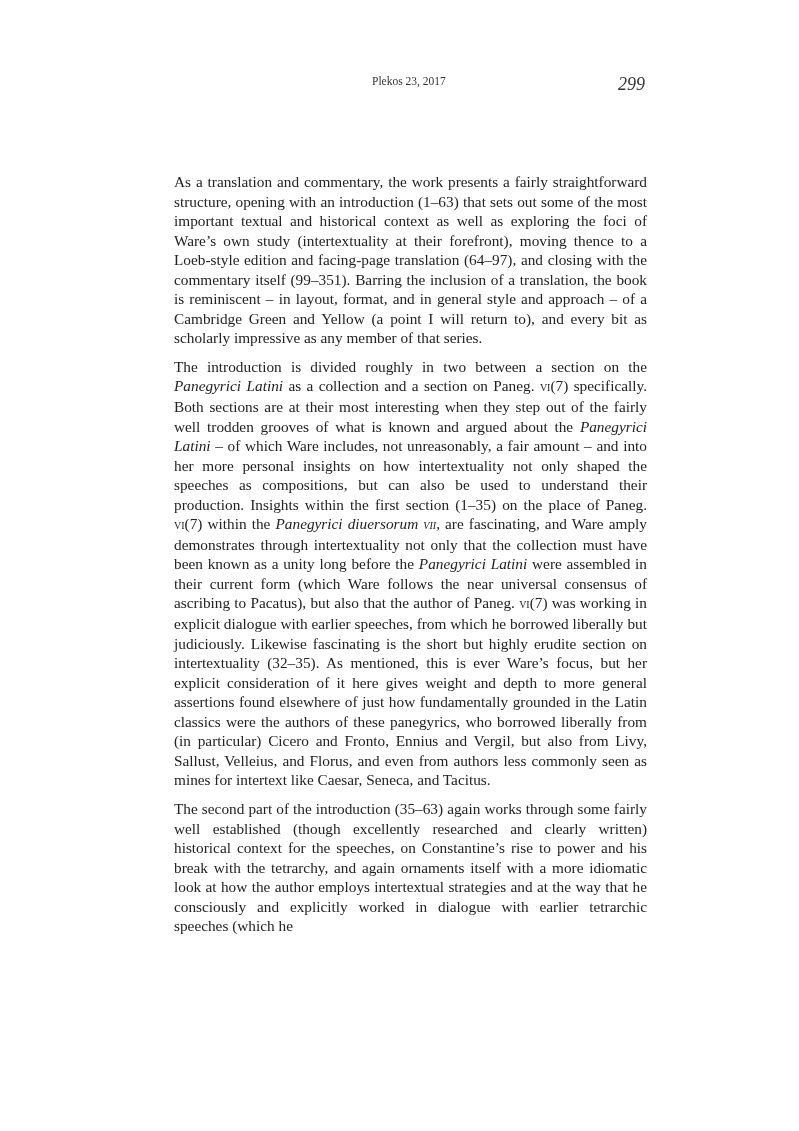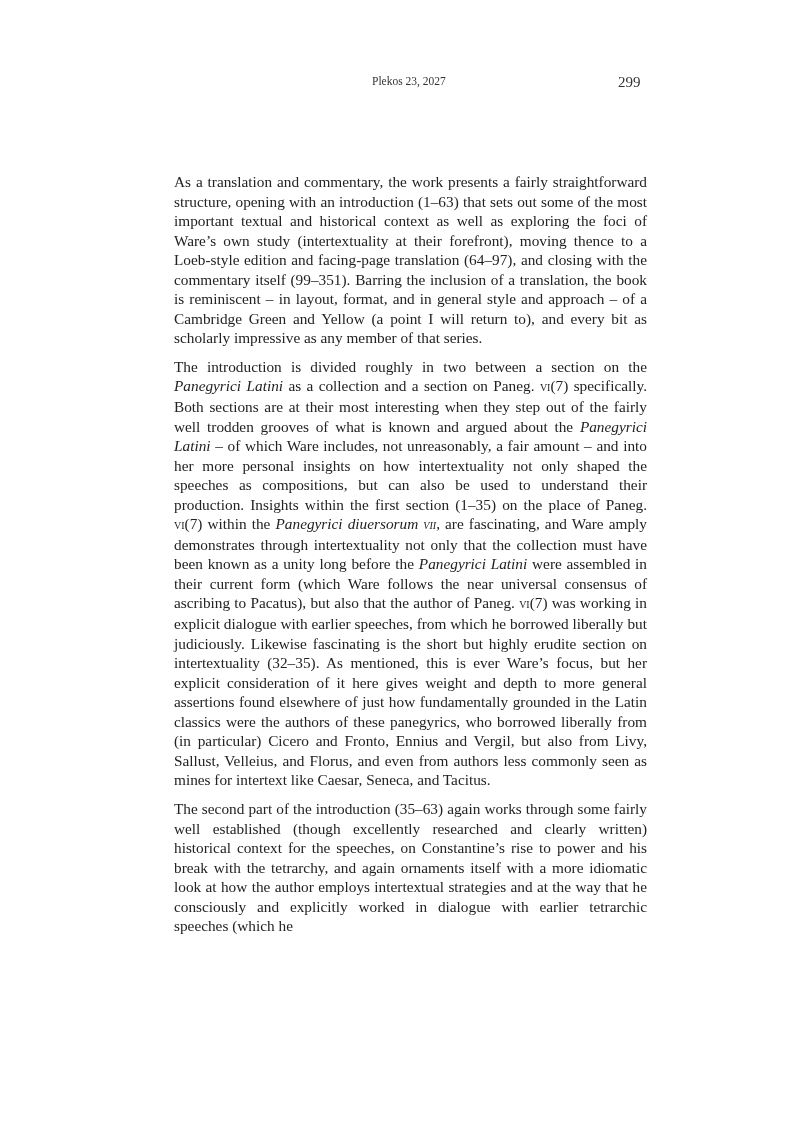--- a/index.html
+++ b/index.html
@@ -1,30 +1,30 @@
 <!DOCTYPE html>
 <html><head>
 <meta charset="utf-8">
 <style>
   html, body { margin:0; padding:0; background:#ffffff; }
   body { width:799px; height:1131px; position:relative; overflow:hidden;
          font-family:"Liberation Serif","DejaVu Serif",serif; color:#222; }
   .header { position:absolute; top:75px; left:0; width:799px; height:20px; font-size:11.5px; color:#333; }
   .header .title { position:absolute; left:372px; top:0; }
-  .header .pagenum { position:absolute; left:618px; top:-1px; font-size:15px; }
+  .header .pagenum { position:absolute; left:618px; top:-1px; font-size:18px;font-style:italic; }
   .body-text { position:absolute; left:174px; top:172px; width:473px; font-size:15.3px; line-height:19.55px; }
   .body-text p { margin:0 0 9px 0; text-align:justify; hyphens:manual; }
   .body-text em { }
   .sc { font-variant:small-caps; font-size:0.95em; }
 </style>
 </head>
 <body>
 
 <div class="header">
-  <span class="title">Plekos 23, 2027</span>
+  <span class="title">Plekos 23, 2017</span>
   <span class="pagenum">299</span>
 </div>
 
 <div class="body-text">
   <p>As a translation and commentary, the work presents a fairly straightforward structure, opening with an introduction (1–63) that sets out some of the most important textual and historical context as well as exploring the foci of Ware’s own study (intertextuality at their forefront), moving thence to a Loeb-style edition and facing-page translation (64–97), and closing with the commentary itself (99–351). Barring the inclusion of a translation, the book is reminiscent – in layout, format, and in general style and approach – of a Cambridge Green and Yellow (a point I will return to), and every bit as scholarly impressive as any member of that series.</p>
   <p>The introduction is divided roughly in two between a section on the <em>Panegyrici Latini</em> as a collection and a section on Paneg. <span class="sc">vi</span>(7) specifically. Both sections are at their most interesting when they step out of the fairly well trodden grooves of what is known and argued about the <em>Panegyrici Latini</em> – of which Ware includes, not unreasonably, a fair amount – and into her more personal insights on how intertextuality not only shaped the speeches as composi­tions, but can also be used to understand their production. Insights within the first section (1–35) on the place of Paneg. <span class="sc">vi</span>(7) within the <em>Panegyrici di­uersorum </em><em class="sc">vii</em>, are fascinating, and Ware amply demonstrates through intertex­tuality not only that the collection must have been known as a unity long before the <em>Panegyrici Latini</em> were assembled in their current form (which Ware follows the near universal consensus of ascribing to Pacatus), but also that the author of Paneg. <span class="sc">vi</span>(7) was working in explicit dialogue with earlier speeches, from which he borrowed liberally but judiciously. Likewise fasci­nating is the short but highly erudite section on intertextuality (32–35). As mentioned, this is ever Ware’s focus, but her explicit consideration of it here gives weight and depth to more general assertions found elsewhere of just how fundamentally grounded in the Latin classics were the authors of these panegyrics, who borrowed liberally from (in particular) Cicero and Fronto, Ennius and Vergil, but also from Livy, Sallust, Velleius, and Florus, and even from authors less commonly seen as mines for intertext like Caesar, Seneca, and Tacitus.</p>
   <p>The second part of the introduction (35–63) again works through some fairly well established (though excellently researched and clearly written) historical context for the speeches, on Constantine’s rise to power and his break with the tetrarchy, and again ornaments itself with a more idiomatic look at how the author employs intertextual strategies and at the way that he consciously and explicitly worked in dialogue with earlier tetrarchic speeches (which he</p>
 </div>
 
 </body></html>

